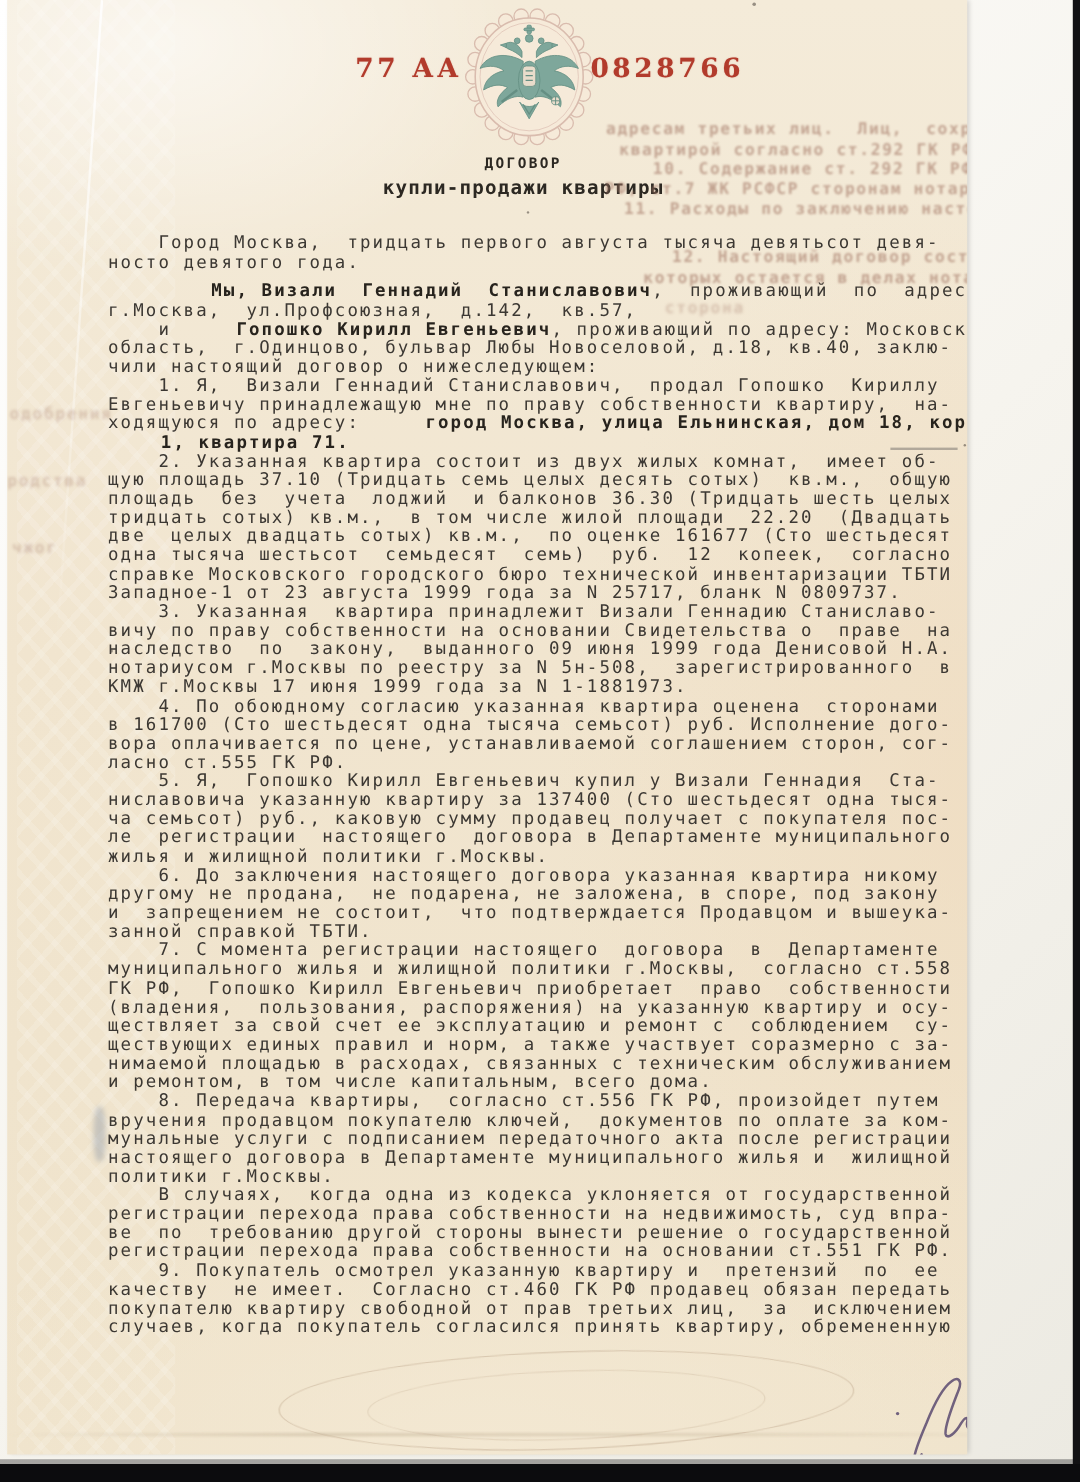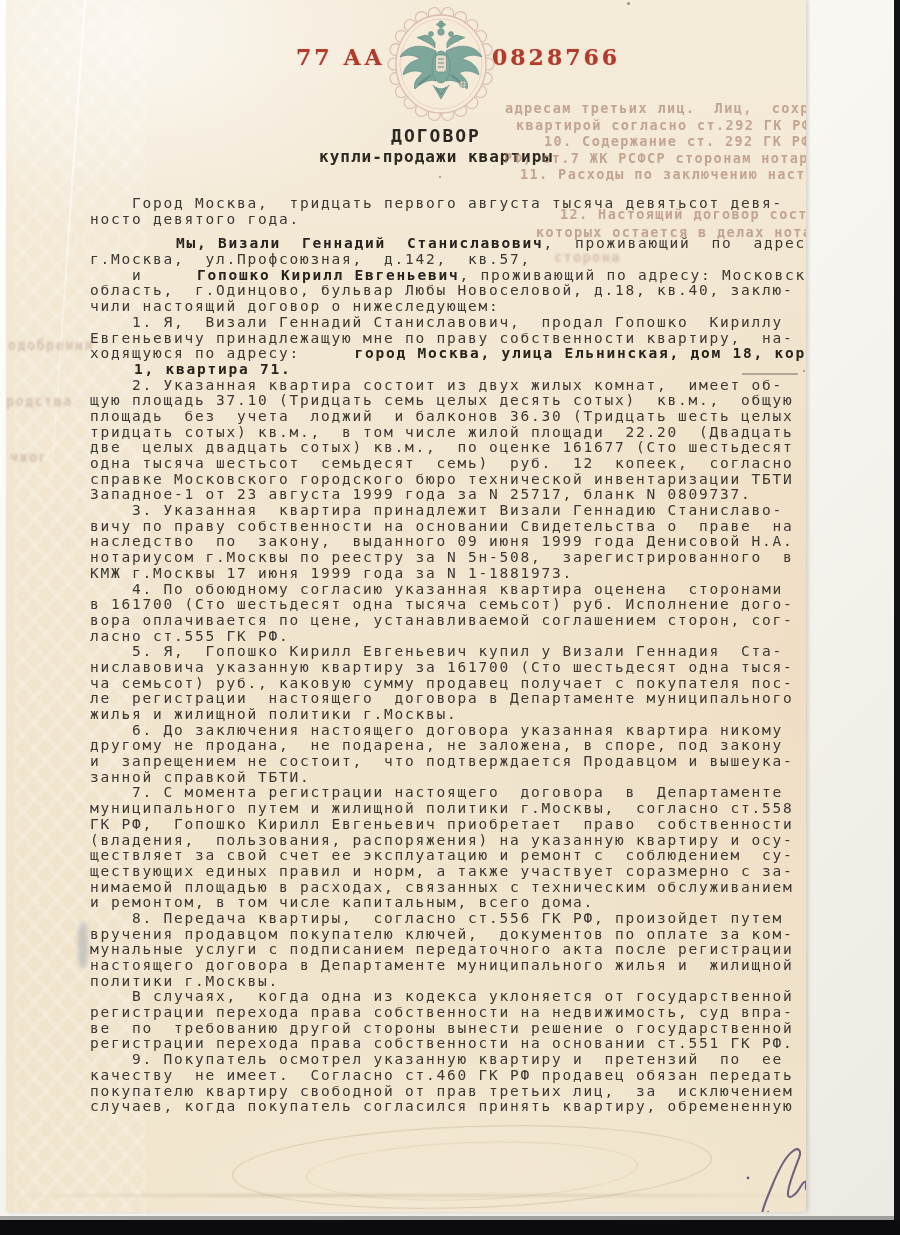--- a/index.html
+++ b/index.html
@@ -45,21 +45,21 @@
   }
   #serial-series{left:290px;top:44px;}
   #serial-number{left:486px;top:44px;}
   
   .emblem{position:absolute;left:376px;top:5px;width:118px;height:118px;}
   
   .title-block{
     position:absolute;left:0;top:126px;width:860px;text-align:center;
     color:#2c2822;font-weight:bold;
   }
-  .title-line1{font-size:18px;letter-spacing:2px;line-height:20px;}
+  .title-line1{font-size:12px;letter-spacing:2px;line-height:20px;}
   .title-line2{font-size:16px;letter-spacing:1px;line-height:22px;}
   
   .doc-body{
     position:absolute;left:84px;top:196px;width:716px;
     font-size:14.5px;line-height:15.7px;letter-spacing:1.77px;
     color:#3c3833;
   }
   .para{margin:0;}
   .para:first-child{margin-bottom:9px;}
   .tline{white-space:pre;height:15.7px;}
@@ -219,34 +219,34 @@
         <div class="tline"><span>КМЖ г.Москвы 17 июня 1999 года за N 1-1881973.</span></div>
       </div>
       <div class="para">
         <div class="tline"><span>    4. По обоюдному согласию указанная квартира оценена  сторонами</span></div>
         <div class="tline"><span>в 161700 (Сто шестьдесят одна тысяча семьсот) руб. Исполнение дого-</span></div>
         <div class="tline"><span>вора оплачивается по цене, устанавливаемой соглашением сторон, сог-</span></div>
         <div class="tline"><span>ласно ст.555 ГК РФ.</span></div>
       </div>
       <div class="para">
         <div class="tline"><span>    5. Я,  Гопошко Кирилл Евгеньевич купил у Визали Геннадия  Ста-</span></div>
-        <div class="tline"><span>ниславовича указанную квартиру за 161700 (Сто шестьдесят одна тыся-</span></div>
+        <div class="tline"><span>ниславовича указанную квартиру за 137400 (Сто шестьдесят одна тыся-</span></div>
         <div class="tline"><span>ча семьсот) руб., каковую сумму продавец получает с покупателя пос-</span></div>
         <div class="tline"><span>ле  регистрации  настоящего  договора в Департаменте муниципального</span></div>
         <div class="tline"><span>жилья и жилищной политики г.Москвы.</span></div>
       </div>
       <div class="para">
         <div class="tline"><span>    6. До заключения настоящего договора указанная квартира никому</span></div>
         <div class="tline"><span>другому не продана,  не подарена, не заложена, в споре, под закону</span></div>
         <div class="tline"><span>и  запрещением не состоит,  что подтверждается Продавцом и вышеука-</span></div>
         <div class="tline"><span>занной справкой ТБТИ.</span></div>
       </div>
       <div class="para">
         <div class="tline"><span>    7. С момента регистрации настоящего  договора  в  Департаменте</span></div>
-        <div class="tline"><span>муниципального путем и жилищной политики г.Москвы,  согласно ст.558</span></div>
+        <div class="tline"><span>муниципального жилья и жилищной политики г.Москвы,  согласно ст.558</span></div>
         <div class="tline"><span>ГК РФ,  Гопошко Кирилл Евгеньевич приобретает  право  собственности</span></div>
         <div class="tline"><span>(владения,  пользования, распоряжения) на указанную квартиру и осу-</span></div>
         <div class="tline"><span>ществляет за свой счет ее эксплуатацию и ремонт с  соблюдением  су-</span></div>
         <div class="tline"><span>ществующих единых правил и норм, а также участвует соразмерно с за-</span></div>
         <div class="tline"><span>нимаемой площадью в расходах, связанных с техническим обслуживанием</span></div>
         <div class="tline"><span>и ремонтом, в том числе капитальным, всего дома.</span></div>
       </div>
       <div class="para">
         <div class="tline"><span>    8. Передача квартиры,  согласно ст.556 ГК РФ, произойдет путем</span></div>
         <div class="tline"><span>вручения продавцом покупателю ключей,  документов по оплате за ком-</span></div>

